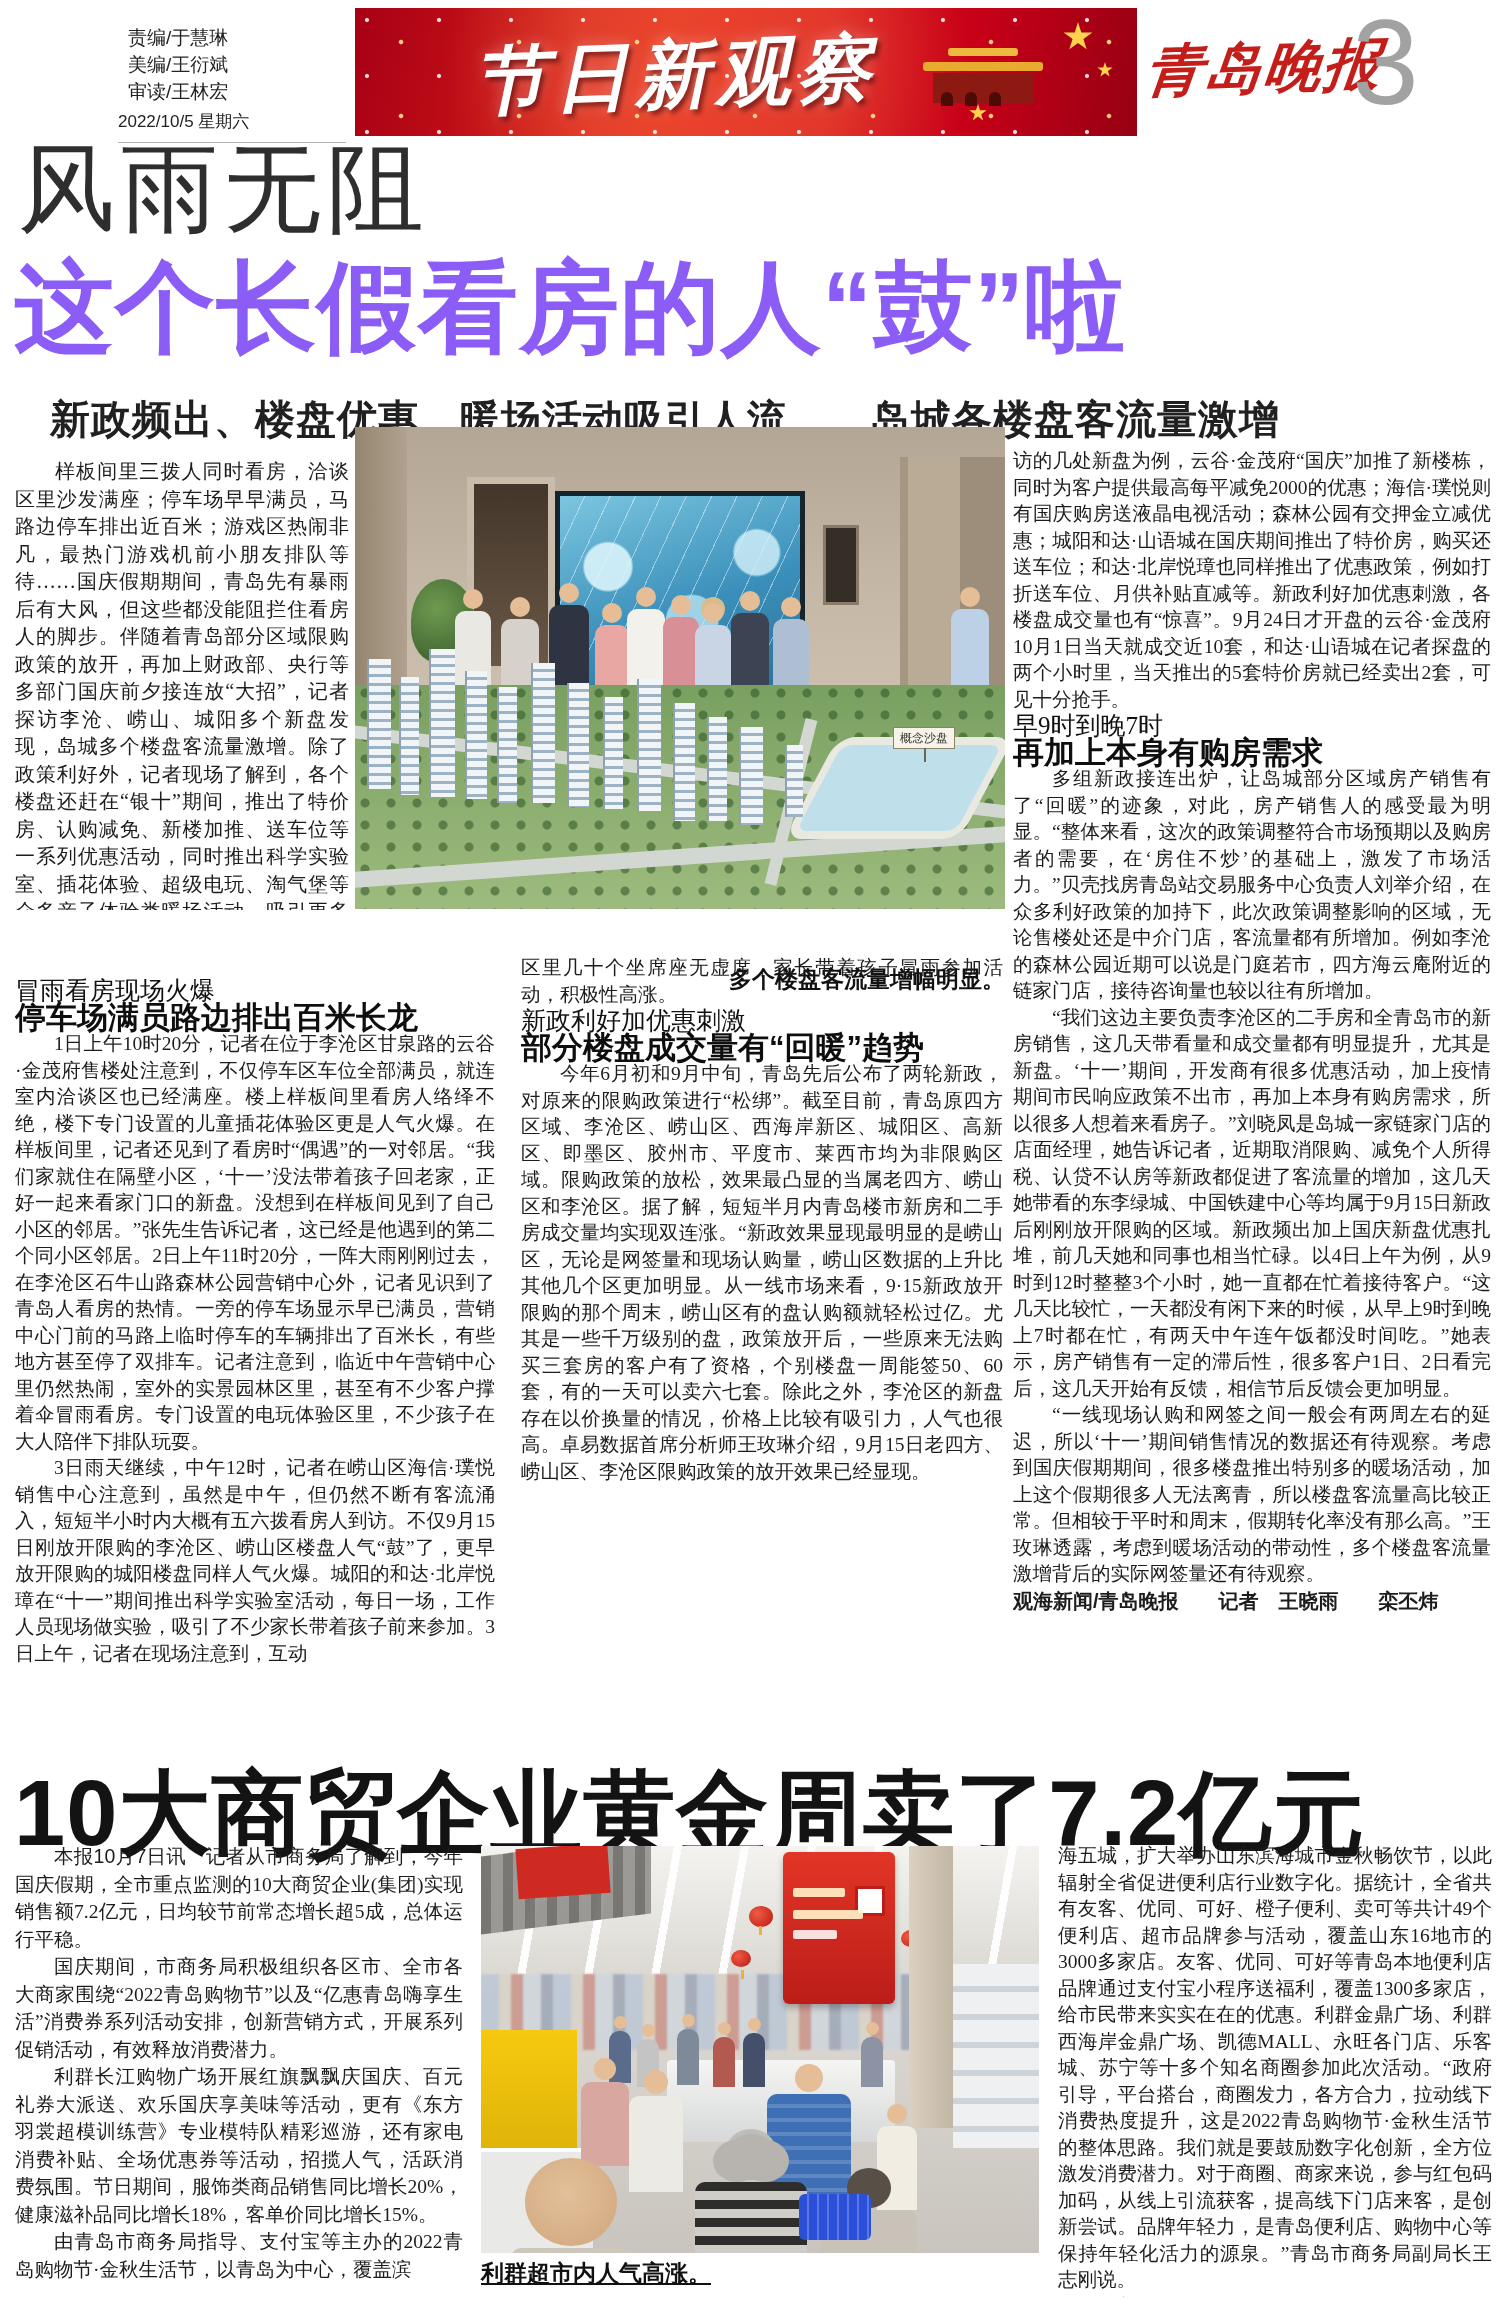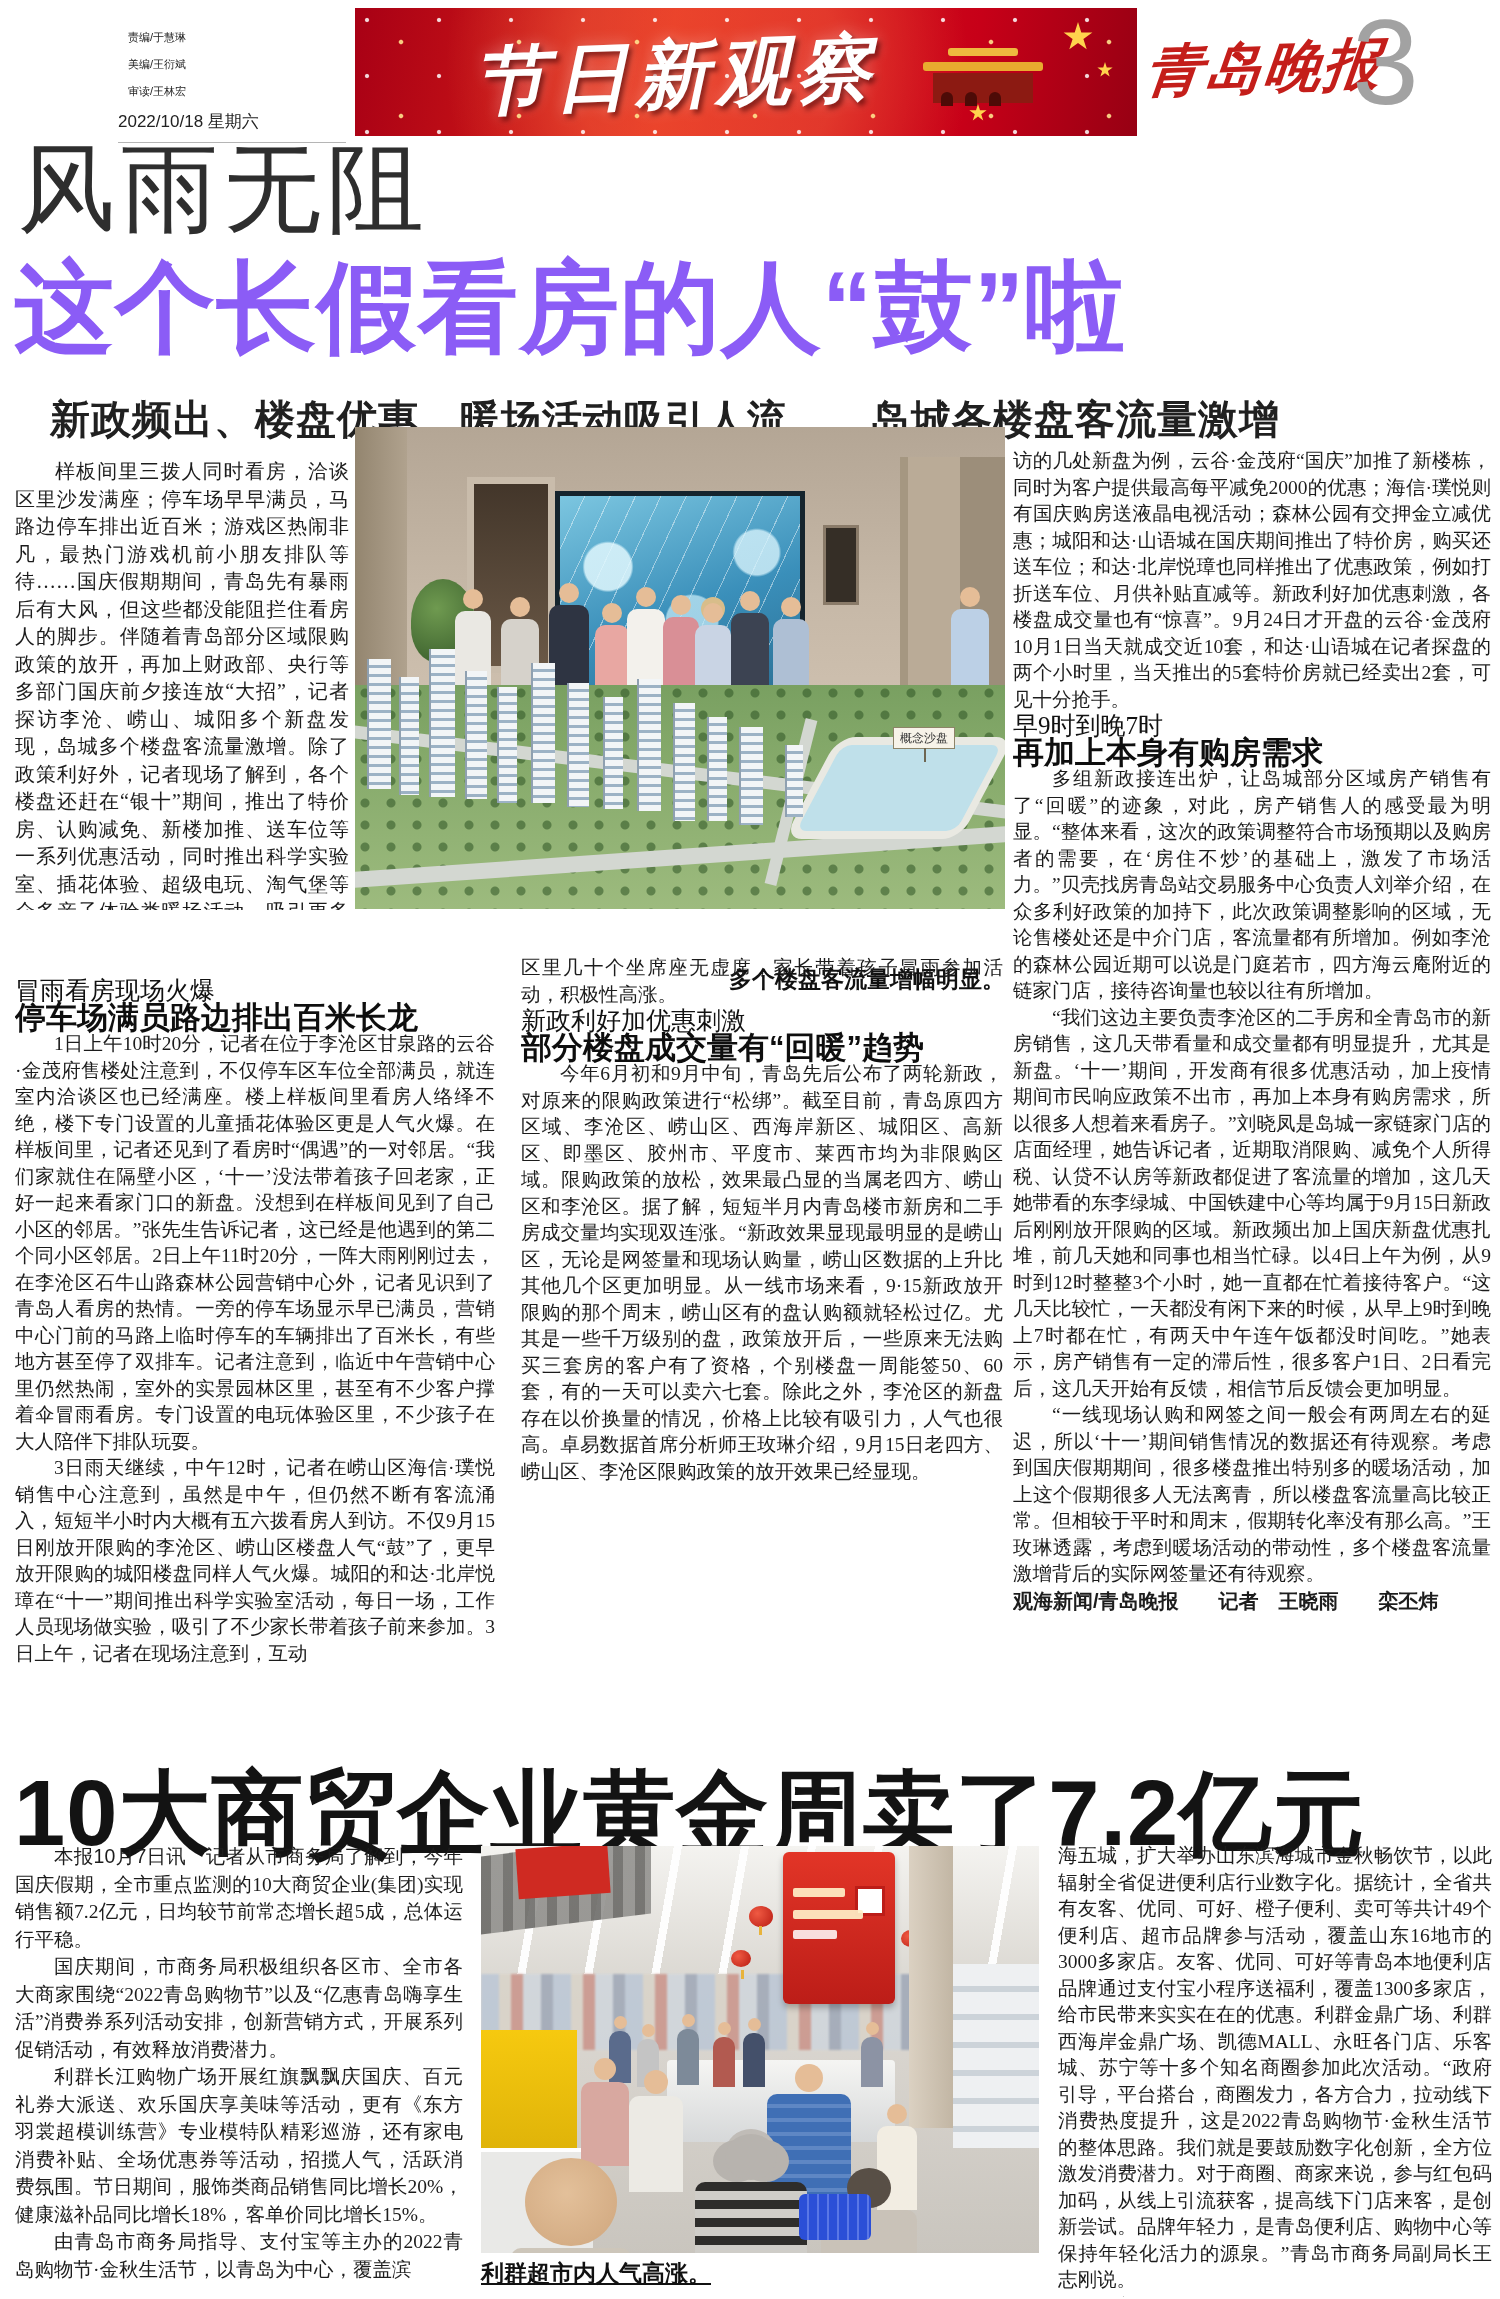--- a/index.html
+++ b/index.html
@@ -2,21 +2,21 @@
 <html><head>
 <meta charset="utf-8">
 <style>
   html,body{margin:0;padding:0;background:#e9e9e9;}
   *{box-sizing:border-box;}
   .page{position:relative;width:1500px;height:2299px;margin:0 auto;background:#ffffff;overflow:hidden;
         font-family:"Liberation Serif","DejaVu Serif",serif;color:#1c1c1c;}
 
   
   .editors{position:absolute;left:128px;top:24px;font-family:"Liberation Sans",sans-serif;
-           font-size:11px;line-height:27px;color:#222;}
+           font-size:19px;line-height:27px;color:#222;}
   .pubdate{position:absolute;left:118px;top:110px;font-family:"Liberation Sans",sans-serif;
            font-size:17px;color:#222;border-bottom:1px solid #b5b5b5;padding-bottom:9px;width:228px;}
   .banner{position:absolute;left:355px;top:8px;width:782px;height:128px;overflow:hidden;
           background-image:
             radial-gradient(circle at 12px 12px, rgba(255,255,255,.85) 0 1.5px, transparent 2.6px),
             radial-gradient(circle at 46px 34px, rgba(255,225,140,.9) 0 1.6px, transparent 2.8px),
             radial-gradient(circle at 45% 45%, rgba(255,130,80,.35) 0 30%, transparent 60%),
             linear-gradient(100deg,#a80015,#e02318 40%,#c70018 78%,#970013);
           background-size:72px 56px,118px 74px,100% 100%,100% 100%;}
   .banner-title{position:absolute;left:118px;top:18px;font-size:74px;color:#fff;font-weight:bold;
@@ -148,21 +148,21 @@
 </head>
 <body>
 
 <div class="page">
 
   <div class="editors">
     <div>责编/于慧琳</div>
     <div>美编/王衍斌</div>
     <div>审读/王林宏</div>
   </div>
-  <div class="pubdate">2022/10/18 星期六</div>
+  <div class="pubdate">2022/10/5 星期六</div>
 
   <div class="banner">
     <div class="banner-title">节日新观察</div>
     <div class="ban-gate">
       <div class="roof1"></div>
         <div class="roof2"></div>
       <div class="wall"></div>
       <div class="arch" style="left:20px;"></div>
         <div class="arch" style="left:44px;"></div>
         <div class="arch" style="left:68px;"></div>

